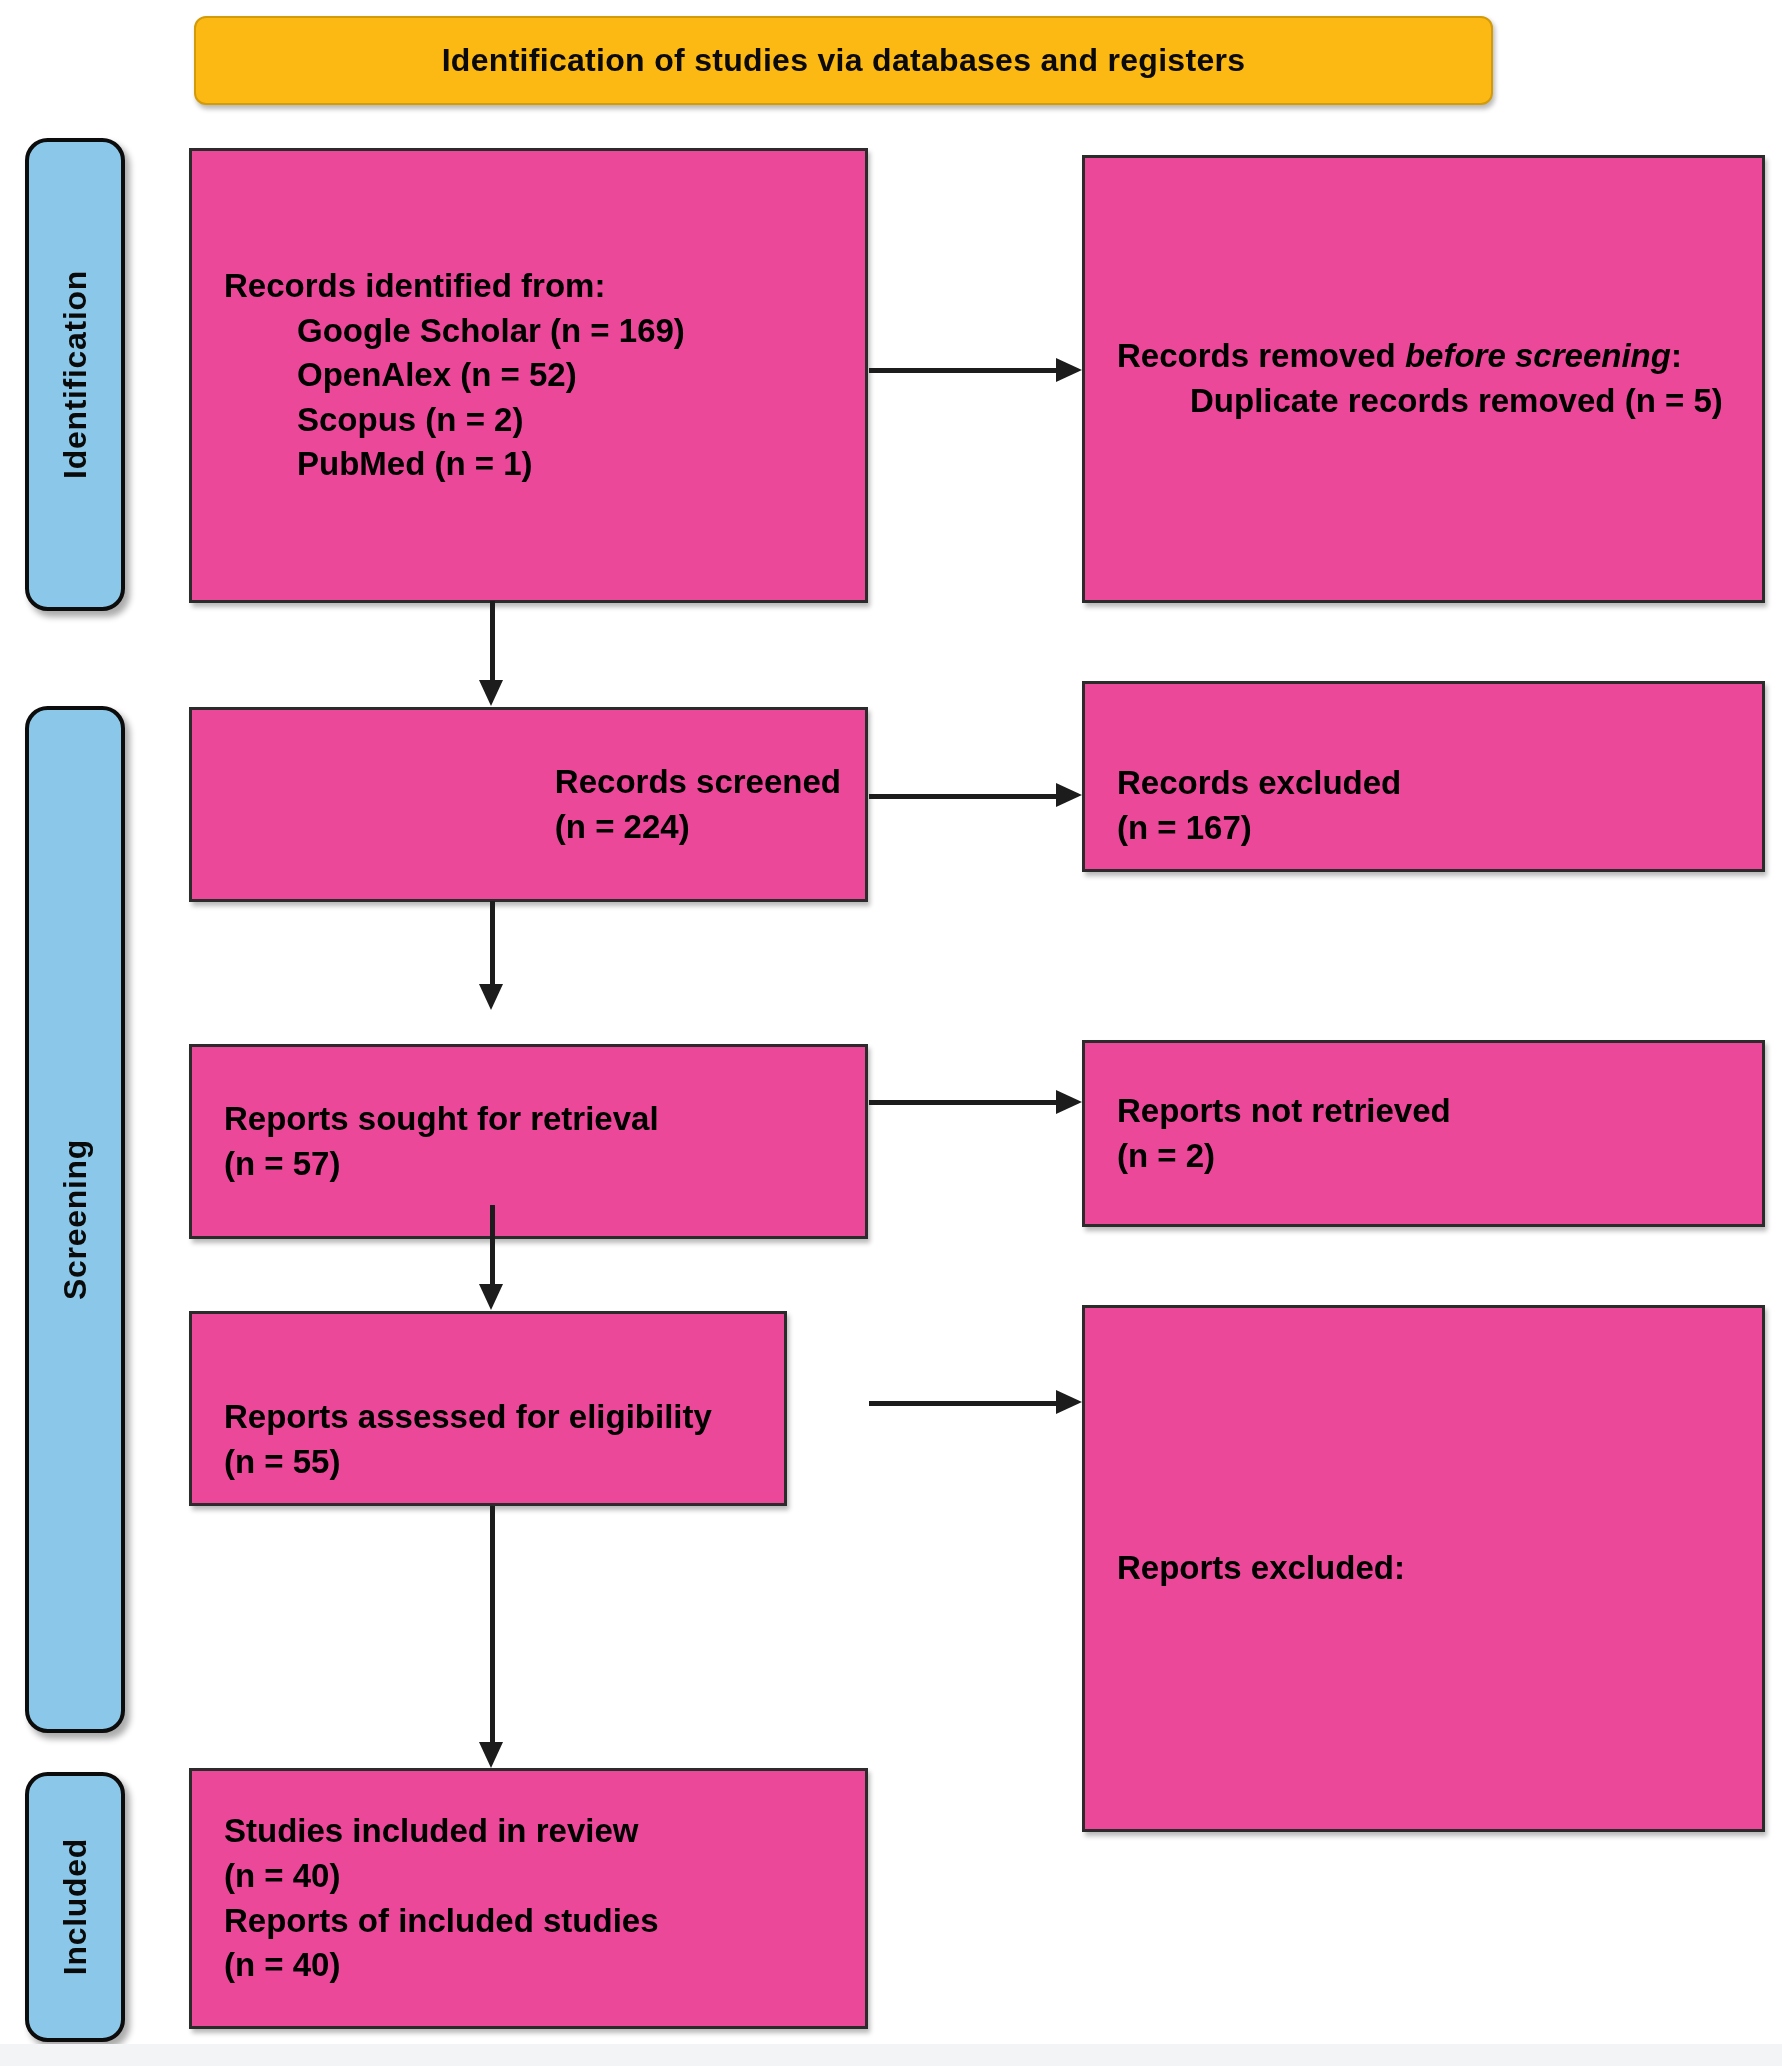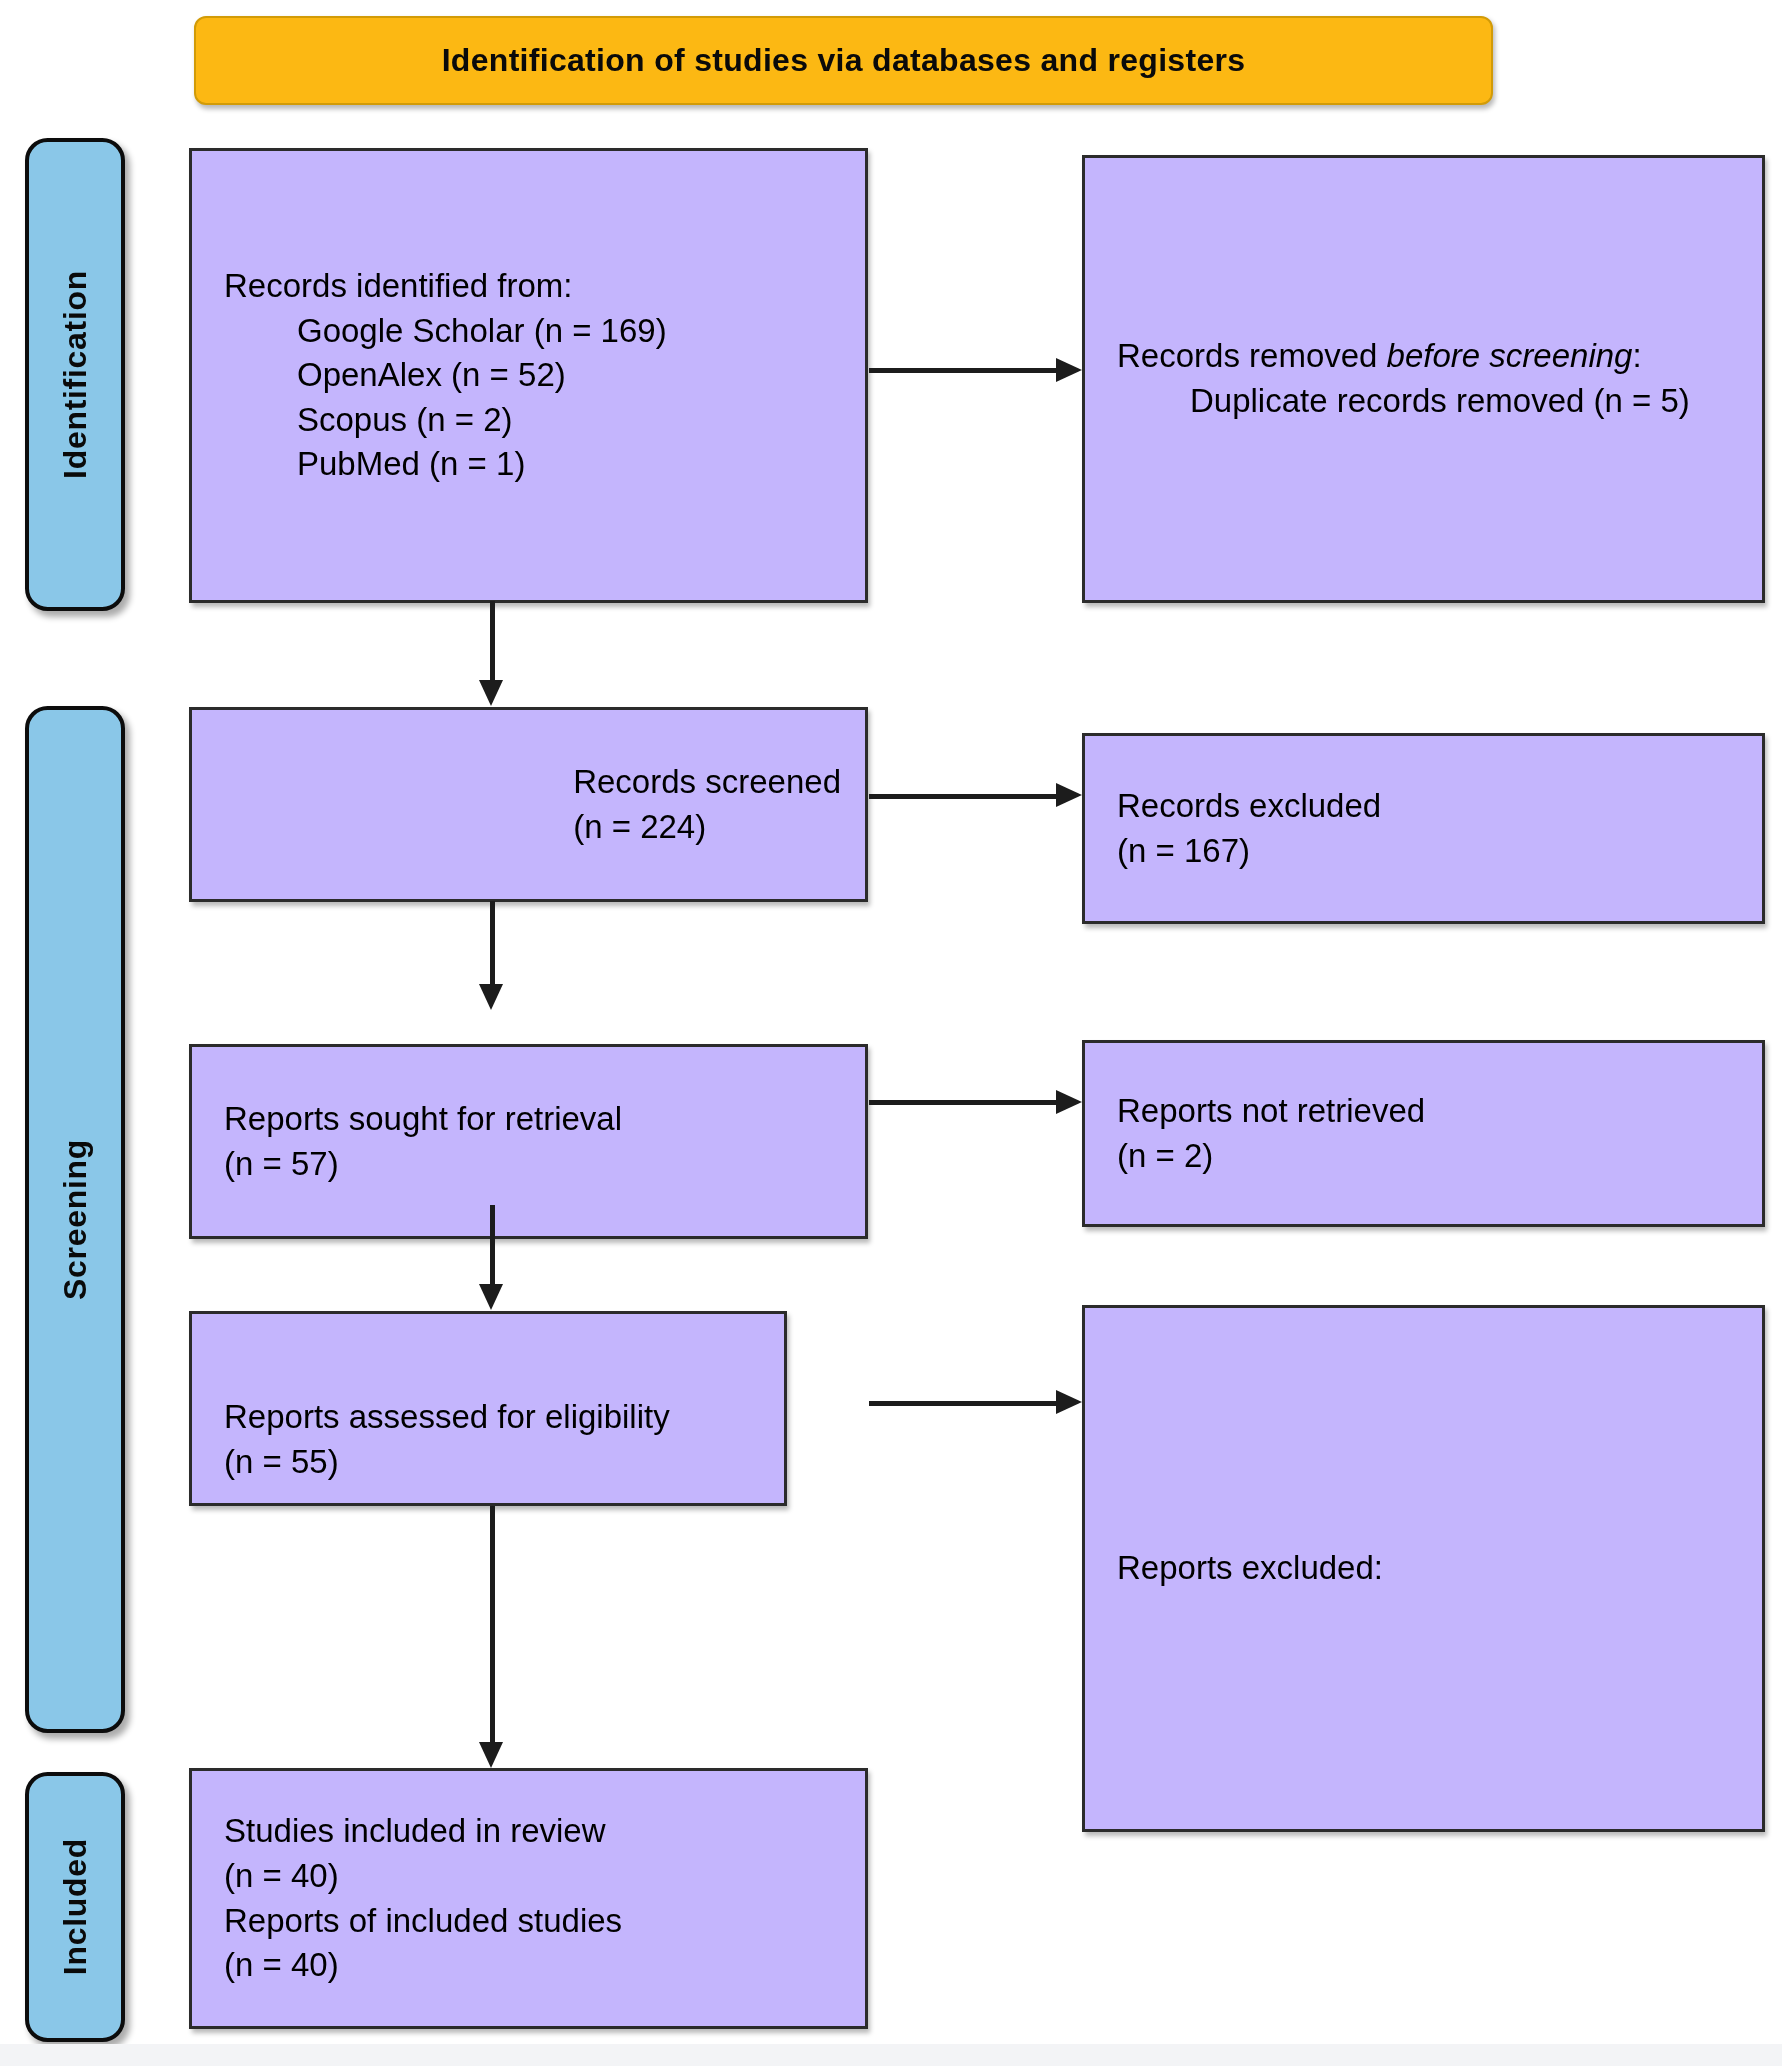--- a/index.html
+++ b/index.html
@@ -47,36 +47,36 @@
     writing-mode:vertical-rl;
     transform:rotate(180deg);
     font-size:32px; font-weight:bold; color:#0a0a0a;
     letter-spacing:0.7px;
     white-space:nowrap;
   }
 
   
   .box{
     position:absolute;
-    background:#c4b5fd;
+    background:#ec4899;
     border:3.3px solid #2b2b2b;
     box-sizing:border-box;
     box-shadow:2.7px 4px 4.7px rgba(0,0,0,.28);
     display:flex; flex-direction:column; justify-content:center;
     padding:18.6px 24px 18.6px 32px;
-    font-size:33px; line-height:1.35;
+    font-size:33px; line-height:1.35;font-weight:bold;
   }
   .box-text{ white-space:pre-line; }
   .sub-item{ padding-left:73px; }
   .it{ font-style:italic;text-align:right; }
 
   #box-records-identified{ left:189px;  top:148px;  width:679px; height:455px; }
   #box-records-removed   { left:1082px; top:155px;  width:683px; height:448px; }
   #box-records-screened  { left:189px;  top:707px; width:679px; height:195px;align-items:flex-end; }
-  #box-records-excluded  { left:1082px; top:733px; width:683px; height:191px; }
+  #box-records-excluded  { left:1082px; top:681px; width:683px; height:191px;justify-content:flex-end; }
   #box-reports-sought    { left:189px;  top:1044px; width:679px; height:195px; }
   #box-reports-not-retrieved{ left:1082px; top:1016px; width:683px; height:187px;margin-top:24px; }
   #box-reports-assessed  { left:189px;  top:1311px; width:598px; height:195px;justify-content:flex-end; }
   #box-reports-excluded  { left:1082px; top:1305px; width:683px; height:527px;gap:31px; }
   #box-studies-included  { left:189px;  top:1768px; width:679px; height:261px; }
 
   
   .hline{ position:absolute; height:4.7px; background:#1c1c1c; }
   .vline{ position:absolute; width:4.7px;  background:#1c1c1c; }
   .head-r{ position:absolute; width:0; height:0;

